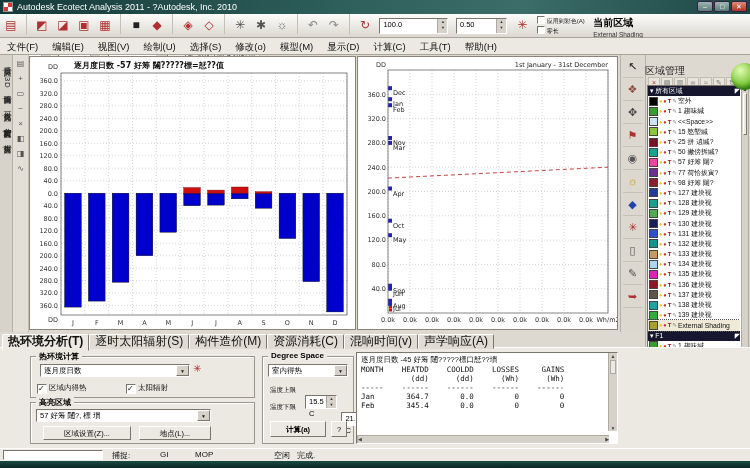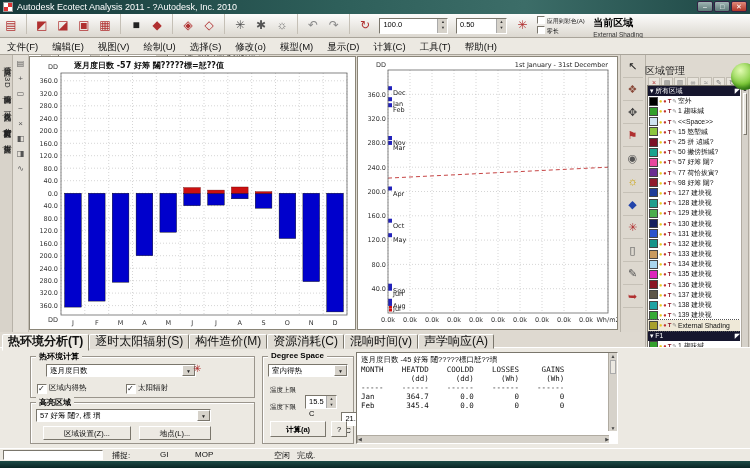--- a/index.html
+++ b/index.html
@@ -585,21 +585,21 @@
 </div>
 <div class="abs sb-btn" style="left:652px;top:405px;width:86px;height:14px;line-height:13px;">区域管理(Z)...</div>
 <div class="abs" id="sb-bottom-icons" style="left:630px;top:424px;width:120px;height:22px;"><span style="display: inline-block; width: 17px; height: 18px; text-align: center; font-size: 12px; line-height: 18px; color: rgb(85, 85, 85);">▣</span><span style="display: inline-block; width: 17px; height: 18px; text-align: center; font-size: 12px; line-height: 18px; color: rgb(176, 48, 48);">❖</span><span style="display: inline-block; width: 17px; height: 18px; text-align: center; font-size: 12px; line-height: 18px; color: rgb(176, 48, 48);">❖</span><span style="display: inline-block; width: 17px; height: 18px; text-align: center; font-size: 12px; line-height: 18px; color: rgb(176, 48, 48);">❖</span><span style="display: inline-block; width: 17px; height: 18px; text-align: center; font-size: 12px; line-height: 18px; color: rgb(176, 48, 48);">◆</span><span style="display: inline-block; width: 17px; height: 18px; text-align: center; font-size: 12px; line-height: 18px; color: rgb(176, 48, 48);">◉</span></div>
 <div id="green-ball" class="abs"></div>
 
 <div id="bottompanel" class="abs"></div>
 <div id="bottomtabs" class="abs"><span class="btab active">热环境分析(T)</span><span class="btab">逐时太阳辐射(S)</span><span class="btab">构件造价(M)</span><span class="btab">资源消耗(C)</span><span class="btab">混响时间(v)</span><span class="btab">声学响应(A)</span></div>
 
 <div class="abs groupbox" style="left:30px;top:356px;width:225px;height:42px;">
   <span class="gb-legend">热环境计算</span>
-  <div class="dropdown abs" style="left:15px;top:7px;width:150px;">
+  <div class="dropdown abs" style="left:9px;top:7px;width:150px;">
     <span>逐月度日数</span><span class="dd-btn">▼</span></div>
   <span class="abs" style="left:162px;top:6px;font-size:10px;color:#b03030;">✳</span>
   <span class="abs lbl" style="left:6px;top:26px;"><span class="cb">✓</span><span>区域内得热</span></span>
   <span class="abs lbl" style="left:95px;top:26px;"><span class="cb">✓</span><span>太阳辐射</span></span>
 </div>
 
 <div class="abs groupbox" style="left:30px;top:402px;width:225px;height:42px;">
   <span class="gb-legend">高亮区域</span>
   <div class="dropdown abs" style="left:5px;top:6px;width:175px;">
     <span>57 好筹  闥?, 標 瑻</span><span class="dd-btn">▼</span></div>

